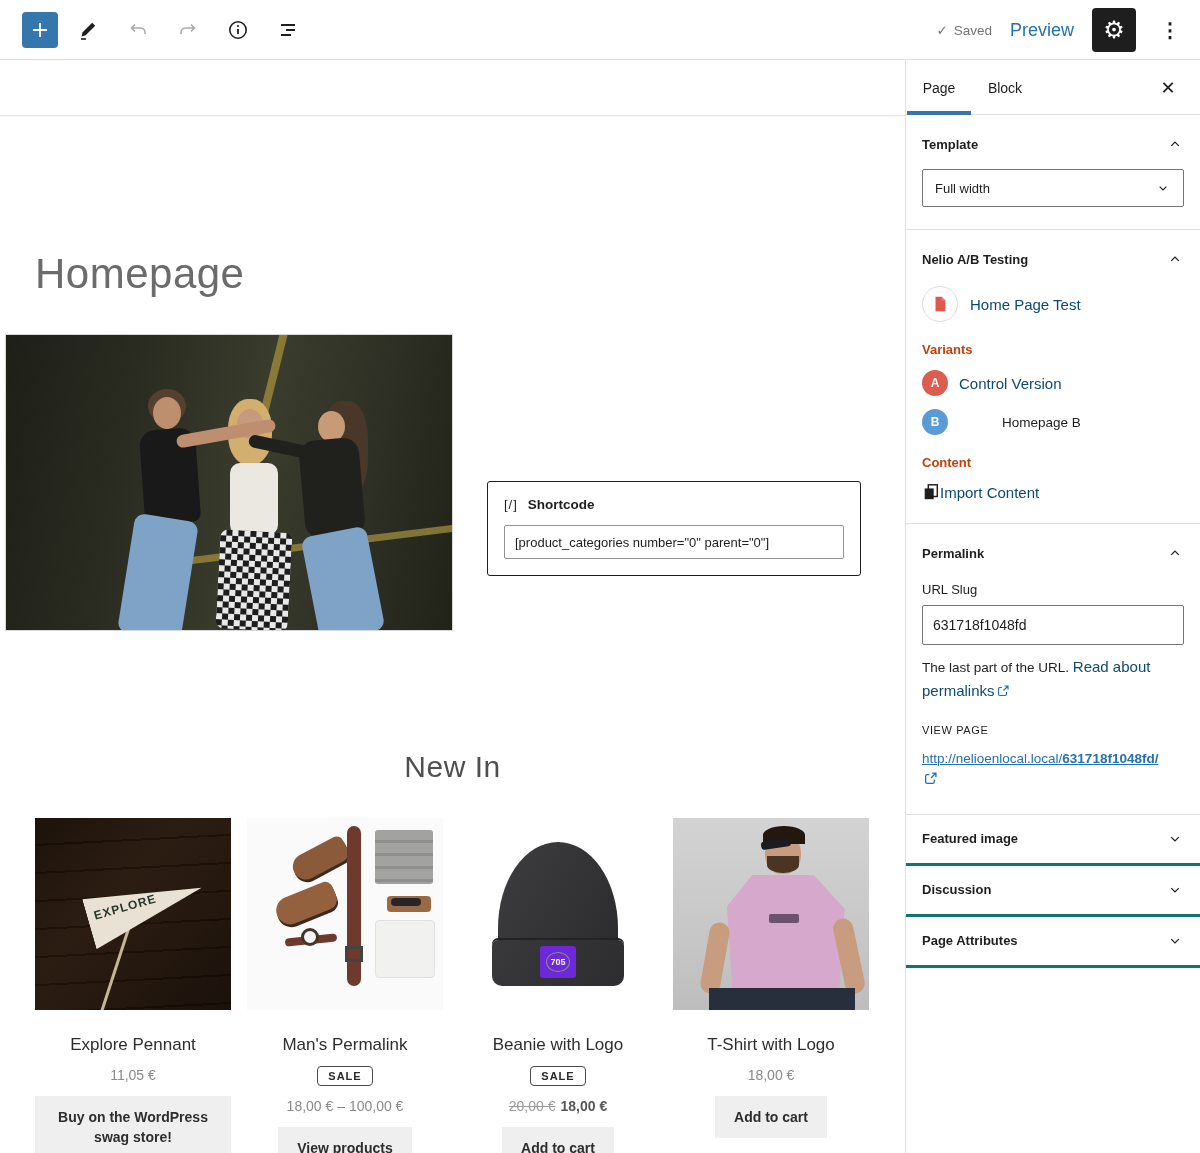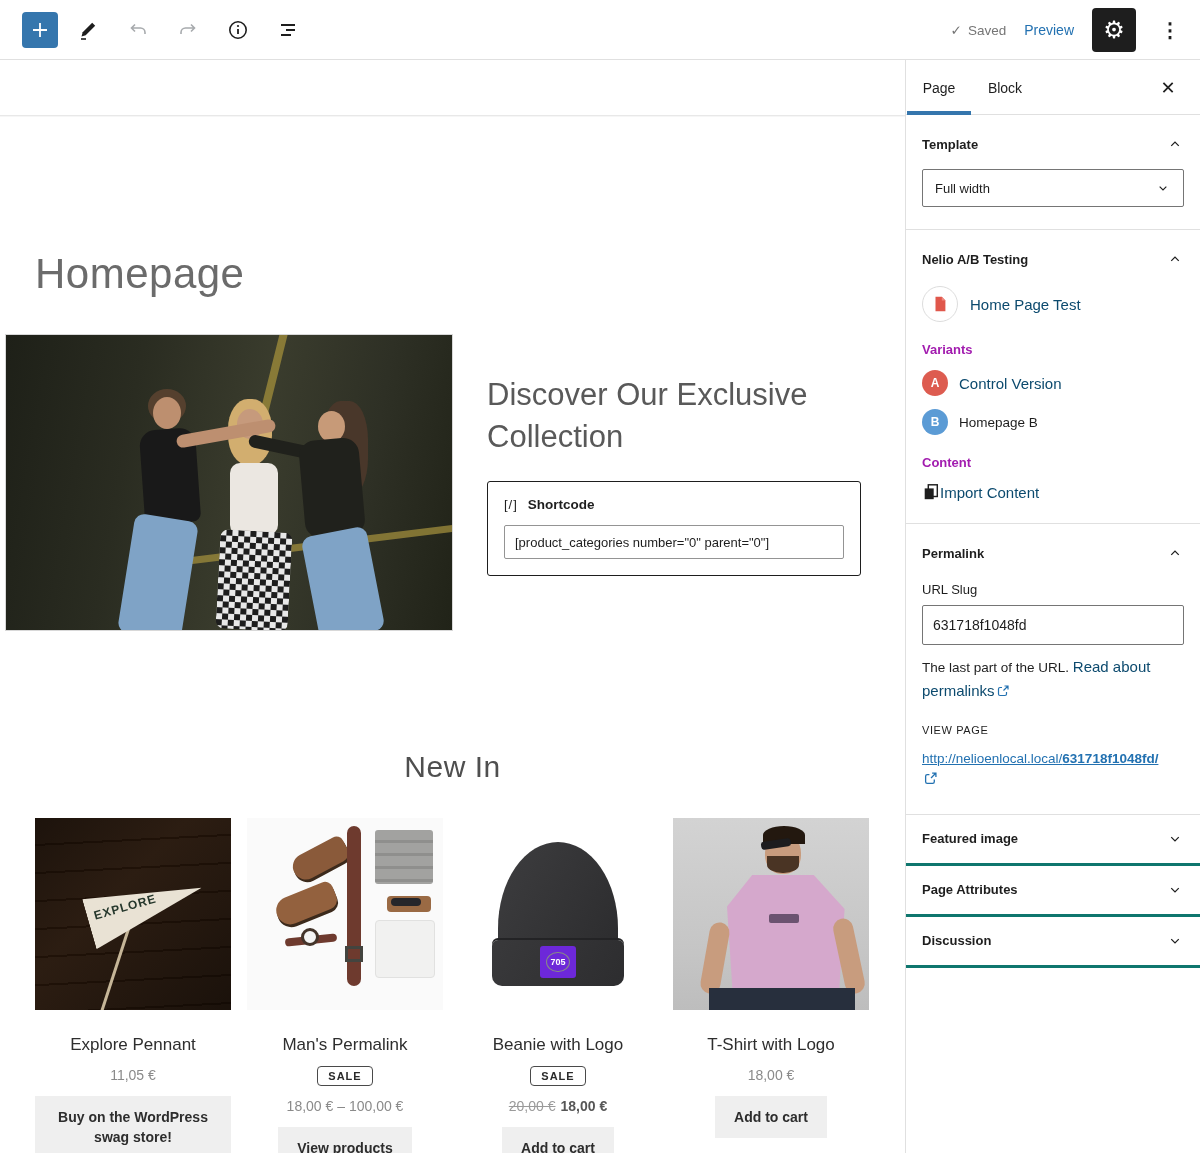--- a/index.html
+++ b/index.html
@@ -10,21 +10,21 @@
   
   .topbar { position:absolute; left:0; top:0; width:1200px; height:60px; background:#fff;
             border-bottom:1px solid #e0e0e0; display:flex; align-items:center; z-index:5; }
   .tb-left { display:flex; align-items:center; gap:10px; padding-left:22px; }
   .inserter-btn { width:36px; height:36px; border-radius:4px; background:#3576ad; color:#fff;
                   display:flex; align-items:center; justify-content:center; cursor:pointer; }
   .inserter-btn svg { display:block; }
   .tb-icon { width:40px; height:40px; display:flex; align-items:center; justify-content:center; cursor:pointer; }
   .tb-right { position:absolute; right:14px; top:0; height:60px; display:flex; align-items:center; gap:18px; }
   .saved { color:#757575; font-size:13.5px; display:flex; align-items:center; gap:6px; }
-  .preview-link { color:#2271b1; font-size:14px; text-decoration:none; cursor:pointer; }
+  .preview-link { color:#2271b1; font-size:18px; text-decoration:none; cursor:pointer; }
   .settings-btn { width:44px; height:44px; border-radius:4px; background:#1e1e1e; color:#fff;
                   display:flex; align-items:center; justify-content:center; font-size:24px; cursor:pointer; }
   .kebab { font-size:20px; color:#1e1e1e; letter-spacing:0; padding:0 6px; cursor:pointer; font-weight:bold; }
 
   
   .canvas { position:absolute; left:0; top:60px; width:905px; height:1093px; background:#fff; overflow:hidden; }
   .canvas-topline { position:absolute; left:0; top:55px; width:905px; height:1px; background:#e8e8e8; box-shadow:0 1px 0 #f6f6f6; }
   .post-title { position:absolute; left:35px; top:190px; font-size:42px; font-weight:300; color:#6b6b6b; letter-spacing:.5px; }
 
   .hero { position:absolute; left:6px; top:275px; width:446px; height:295px; overflow:hidden; outline:1px solid #d8d8d8;
@@ -84,27 +84,27 @@
   .collapsed-row { height:51px; padding:0 16px; display:flex; align-items:center; justify-content:space-between;
                    border-bottom:3px solid #0f766e; cursor:pointer; }
 
   .select-box { margin-top:16px; height:38px; border:1px solid #757575; border-radius:2px; background:#fff;
                 display:flex; align-items:center; justify-content:space-between; padding:0 12px; font-size:13px; cursor:pointer; }
 
   .exp-row { margin-top:18px; display:flex; align-items:center; gap:12px; }
   .exp-circle { width:36px; height:36px; border-radius:50%; border:1px solid #ddd; background:#fff;
                 display:flex; align-items:center; justify-content:center; flex:0 0 auto; }
   .sb-link { color:#0c4a6e; font-size:15px; cursor:pointer; }
-  .sub-label { margin-top:20px; font-size:13px; font-weight:600; color:#a21caf; }
+  .sub-label { margin-top:20px; font-size:13px; font-weight:600; color:#c2410c; }
   .variant-row { margin-top:13px; display:flex; align-items:center; gap:11px; }
   .variant-dot { width:26px; height:26px; border-radius:50%; color:#fff; font-size:12px; font-weight:700;
                  display:flex; align-items:center; justify-content:center; flex:0 0 auto; }
   .variant-a { background:#dd5c50; }
   .variant-b { background:#5b9bd5; }
-  .variant-name { font-size:13.5px; color:#1e1e1e; }
+  .variant-name { font-size:13.5px; color:#1e1e1e;margin-left:43px; }
   .import-row { margin-top:13px; display:flex; align-items:center; }
 
   .field-label { margin-top:20px; font-size:13px; color:#1e1e1e; }
   .slug-input { margin-top:8px; width:100%; height:40px; border:1px solid #757575; border-radius:2px;
                 font-family:"Liberation Sans",sans-serif; font-size:14px; color:#1e1e1e; padding:0 10px; }
   .help-text { margin-top:10px; font-size:13.5px; line-height:1.6; color:#1e1e1e; }
   .view-label { margin-top:20px; font-size:11px; font-weight:500; letter-spacing:.6px; color:#1e1e1e; }
   .page-url { margin-top:12px; font-size:13.5px; line-height:1.6; color:#2271b1; text-decoration:underline;
               word-break:break-all; cursor:pointer; display:inline-block; }
   .page-url .slug-bold { font-weight:700; }
@@ -184,21 +184,20 @@
       <div class="shp" style="left:224px;top:128px;width:48px;height:72px;border-radius:10px;background:#ebe7e1;"></div>
       <div class="shp" style="left:212px;top:196px;width:72px;height:99px;transform:rotate(3deg);background:repeating-conic-gradient(#1d1d1d 0% 25%, #e8e8e8 0% 50%);background-size:12px 12px;border-radius:8px;"></div>
 
       <div class="shp" style="left:316px;top:66px;width:46px;height:96px;border-radius:40%;background:#49372a;"></div>
       <div class="shp" style="left:312px;top:76px;width:27px;height:31px;border-radius:50%;background:#c79a78;"></div>
       <div class="shp" style="left:242px;top:108px;width:90px;height:13px;border-radius:7px;background:#20211c;transform:rotate(12deg);"></div>
       <div class="shp" style="left:296px;top:104px;width:60px;height:98px;border-radius:16px;background:#20211c;transform:rotate(-5deg);"></div>
       <div class="shp" style="left:304px;top:196px;width:66px;height:105px;border-radius:10px;background:#7fa3c6;transform:rotate(-11deg);"></div>
     </div>
 
-    <h2 class="hero-heading">Discover Our Exclusive Collection</h2>
 
     <div class="shortcode-block">
       <div class="shortcode-head">
         <span class="sc-icon">[/]</span>
         <span>Shortcode</span>
       </div>
       <input class="shortcode-input" value="[product_categories number=&quot;0&quot; parent=&quot;0&quot;]" style="">
     </div>
 
     <h2 class="newin-heading">New In</h2>
@@ -349,26 +348,26 @@
             </svg></span></a>
     </div>
 
     <div class="collapsed-row">
       <span class="panel-title">Featured image</span>
       <svg width="18" height="18" viewBox="0 0 24 24">
           <path d="M7 9.5l5 5 5-5" fill="none" stroke="#1e1e1e" stroke-width="1.7"></path>
         </svg>
     </div>
     <div class="collapsed-row">
+      <span class="panel-title">Discussion</span>
+      <svg width="18" height="18" viewBox="0 0 24 24">
+          <path d="M7 9.5l5 5 5-5" fill="none" stroke="#1e1e1e" stroke-width="1.7"></path>
+        </svg>
+    </div>
+    <div class="collapsed-row">
       <span class="panel-title">Page Attributes</span>
       <svg width="18" height="18" viewBox="0 0 24 24">
           <path d="M7 9.5l5 5 5-5" fill="none" stroke="#1e1e1e" stroke-width="1.7"></path>
         </svg>
     </div>
-    <div class="collapsed-row">
-      <span class="panel-title">Discussion</span>
-      <svg width="18" height="18" viewBox="0 0 24 24">
-          <path d="M7 9.5l5 5 5-5" fill="none" stroke="#1e1e1e" stroke-width="1.7"></path>
-        </svg>
-    </div>
   </div>
 
 </div>
 
 </body></html>

